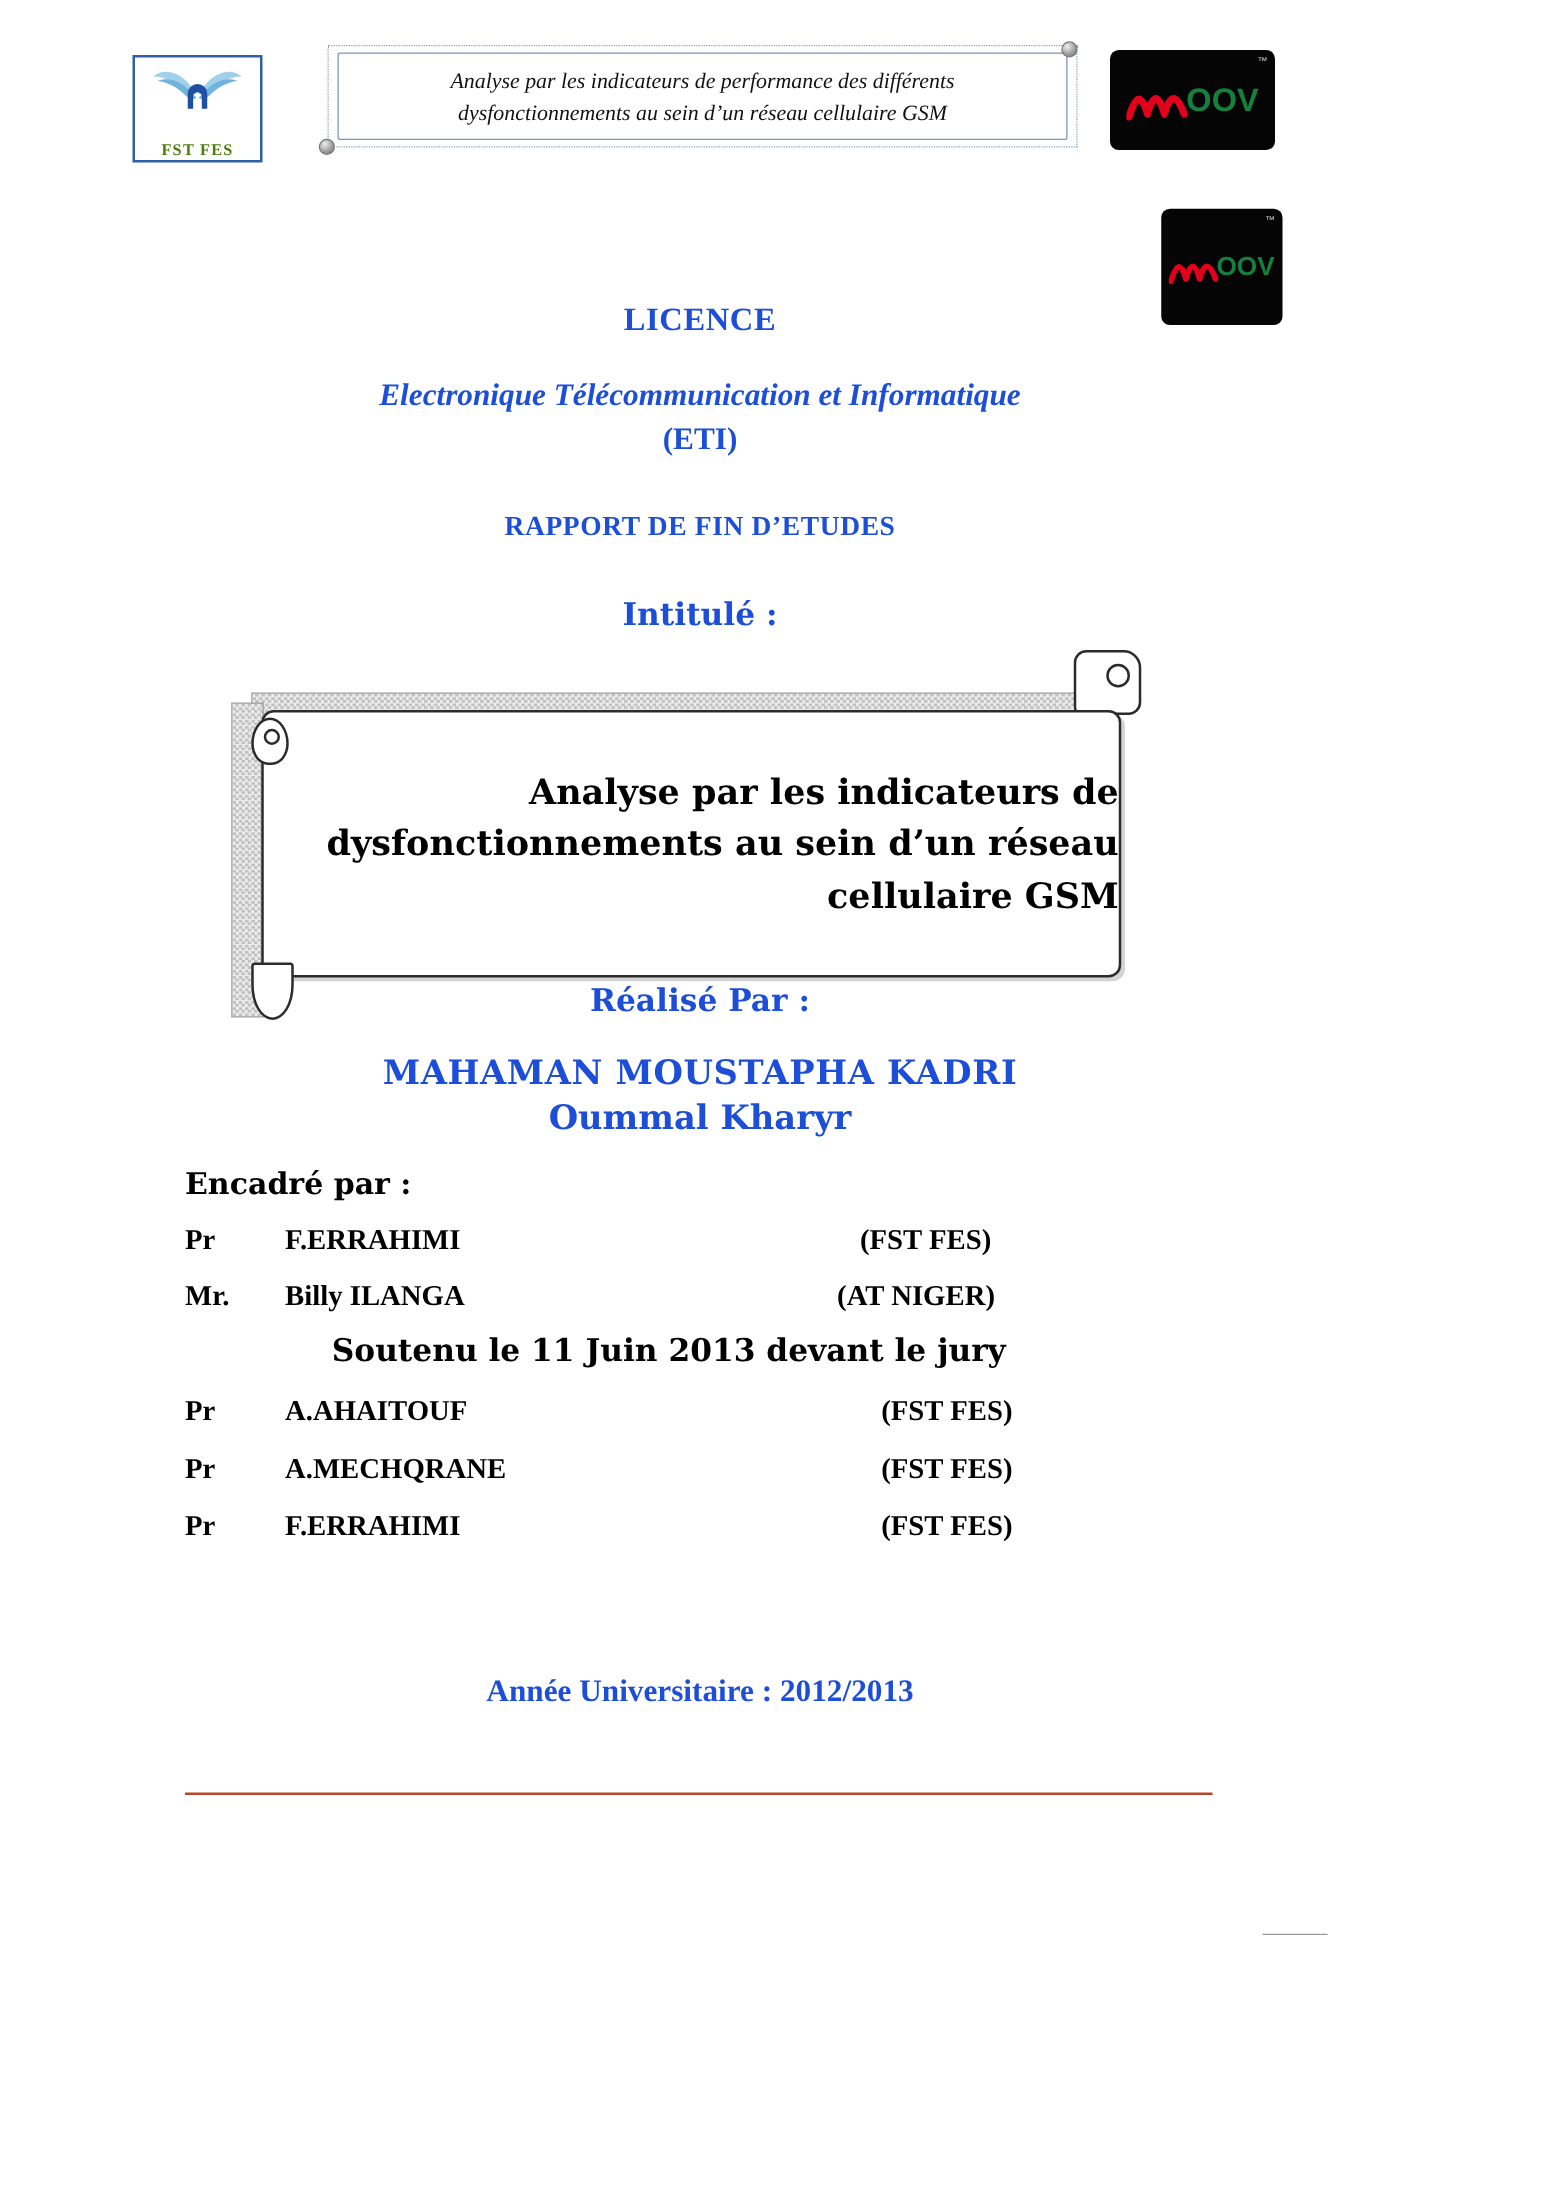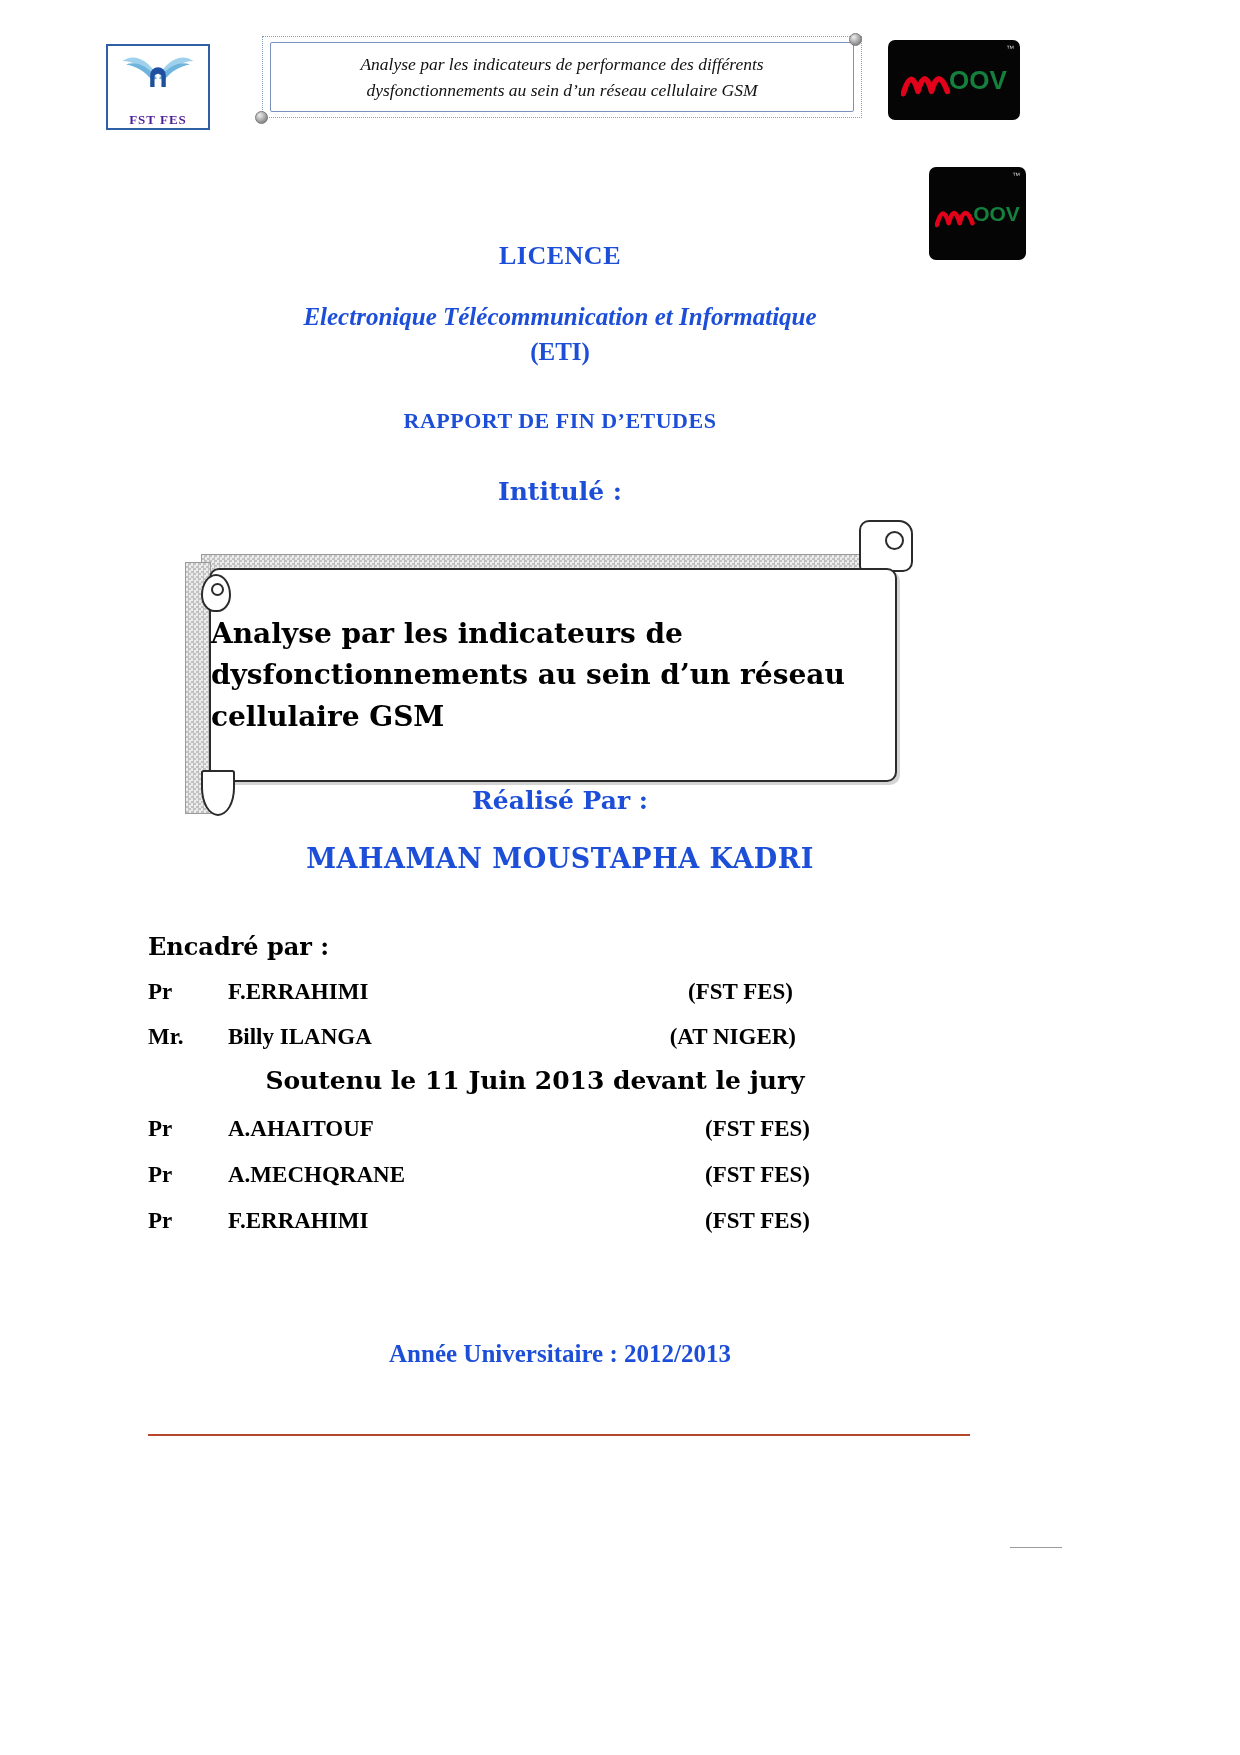--- a/index.html
+++ b/index.html
@@ -12,21 +12,21 @@
   .serif-b { font-family:"DejaVu Serif", serif; }
 
   
   .fst-logo {
     position:absolute; left:106px; top:44px; width:104px; height:86px;
     border:2px solid #2f5fa5; background:#fff;
     display:flex; flex-direction:column; align-items:center; justify-content:flex-start;
     padding-top:3px;
   }
   .fst-logo svg { width:92px; height:56px; display:block; }
-  .fst-label { font-size:13px; font-weight:bold; color:#4c1d95; letter-spacing:1px; margin-top:18px; }
+  .fst-label { font-size:13px; font-weight:bold; color:#4d7c0f; letter-spacing:1px; margin-top:18px; }
 
   .header-box {
     position:absolute; left:262px; top:36px; width:600px; height:82px;
     border:1px dotted #8aa0c0; padding:5px 7px; background:#fff;font-style:italic;
   }
   .header-box-inner {
     width:100%; height:100%; border:1px solid #7a93bd; border-radius:2px;
     display:flex; flex-direction:column; justify-content:center;
     text-align:center; font-size:17.5px; line-height:1.5; color:#111;
   }
@@ -69,21 +69,21 @@
     background:conic-gradient(#c2c2c2 25%, #ececec 0 50%, #c2c2c2 0 75%, #ececec 0) 0 0 / 5px 5px;
     border:1px solid #9a9a9a;
   }
   .scroll-hatch-top  { position:absolute; left:16px; top:36px; width:684px; height:20px; }
   .scroll-hatch-left { position:absolute; left:0px;  top:44px; width:26px; height:252px; }
   .scroll-body {
     position:absolute; left:24px; top:50px; width:688px; height:214px;
     background:#fff; border:2px solid #2b2b2b; border-radius:10px;
     box-shadow:3px 3px 0 rgba(160,160,160,.45);
     display:flex; flex-direction:column; justify-content:center;
-    text-align:left; font-weight:bold; font-size:28px; line-height:1.48;
+    text-align:right; font-weight:bold; font-size:28px; line-height:1.48;padding-left:37px;
   }
   .roll-tr {
     position:absolute; left:674px; top:2px; width:54px; height:52px;
     background:#fff; border:2px solid #2b2b2b; border-radius:10px 14px 10px 6px;
   }
   .roll-tr::after {
     content:""; position:absolute; right:7px; top:9px; width:15px; height:15px;
     border:2px solid #2b2b2b; border-radius:50%;
   }
   .roll-tl {
@@ -183,20 +183,21 @@
       <div>Analyse par les indicateurs de</div>
       <div>dysfonctionnements au sein d’un réseau</div>
       <div>cellulaire GSM</div>
     </div>
     <div class="roll-tl"></div>
     <div class="curl-bl"></div>
   </div>
 
   <div class="center-line realise serif-b">Réalisé Par :</div>
   <div class="center-line author-1 serif-b">MAHAMAN MOUSTAPHA KADRI</div>
+  <div class="center-line author-2 serif-b">Oummal Kharyr</div>
 
   <div class="encadre serif-b">Encadré par :</div>
 
   <div class="person-row sup-1">
     <span class="t">Pr</span>
     <span class="n">F.ERRAHIMI</span>
     <span class="aff">(FST FES)</span>
   </div>
   <div class="person-row sup-2">
     <span class="t">Mr.</span>

